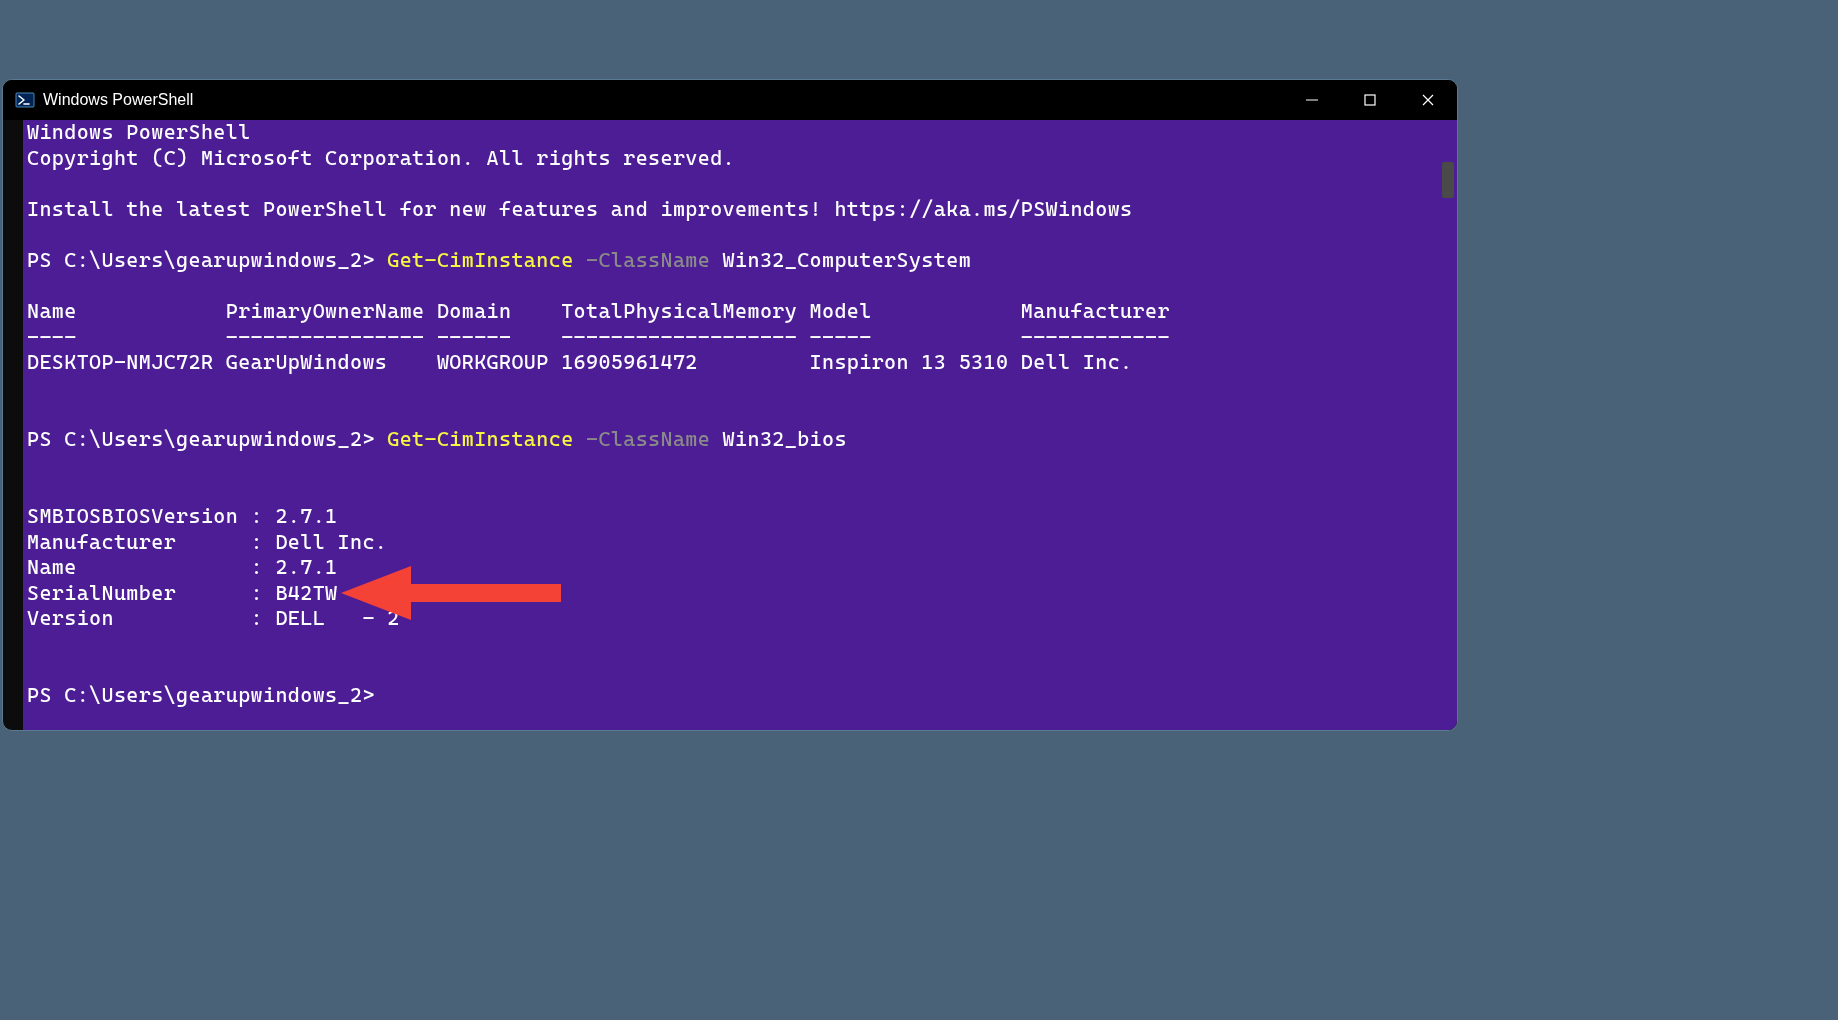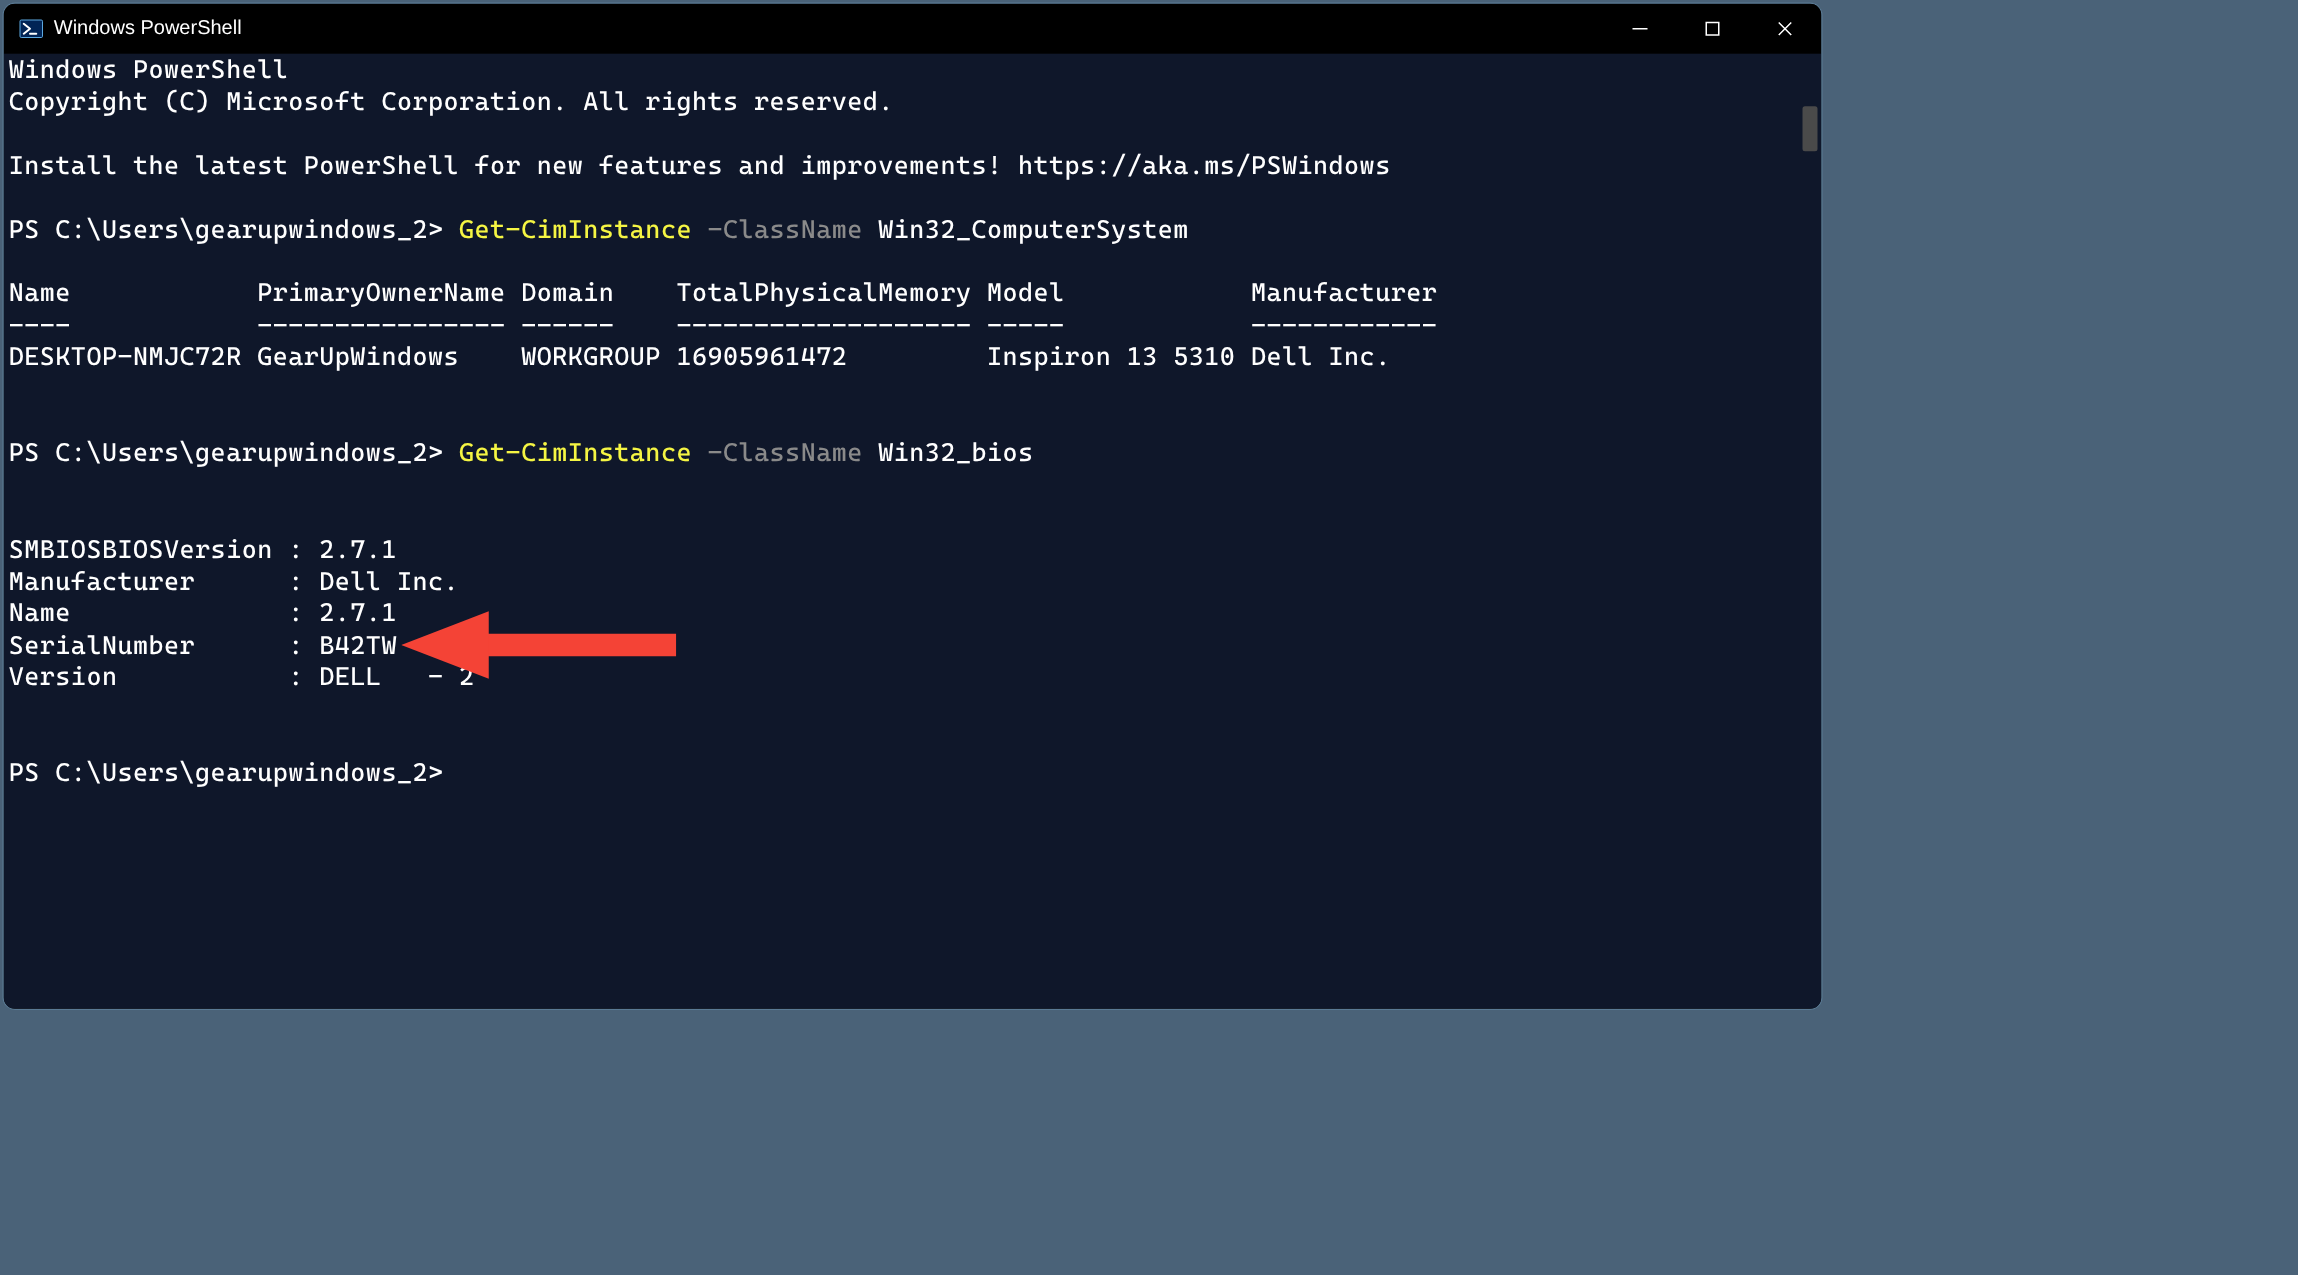--- a/index.html
+++ b/index.html
@@ -7,21 +7,21 @@
       background: #4a6278;
       width: 1460px;
       height: 810px;
       font-family: 'Consolas', 'Cascadia Mono', monospace;
       display: flex;
       align-items: center;
       justify-content: center;
     }
     .window {
       width: 1456px;
-      height: 806px;
+      height: 652px;
       background: #0c0c0c;
       border-radius: 10px;
       border: 1px solid #5a7a94;
       overflow: hidden;
       display: flex;
       flex-direction: column;
       position: relative;
     }
     .title-bar {
       height: 40px;
@@ -53,23 +53,24 @@
     .control-btn {
       width: 58px;
       height: 40px;
       display: flex;
       align-items: center;
       justify-content: center;
       color: #fff;
     }
     .terminal-body {
       flex: 1;
-      background: #0f172a;
+      background: #4c1d95;
       position: relative;
       overflow: hidden;
+      margin-left: 20px;
     }
     .terminal-content {
       padding: 0 4px;
       color: #fff;
       font-size: 20.5px;
       line-height: 25.6px;
       white-space: pre;
       font-family: 'Consolas', 'Cascadia Mono', monospace;
       letter-spacing: 0.02em;
     }

